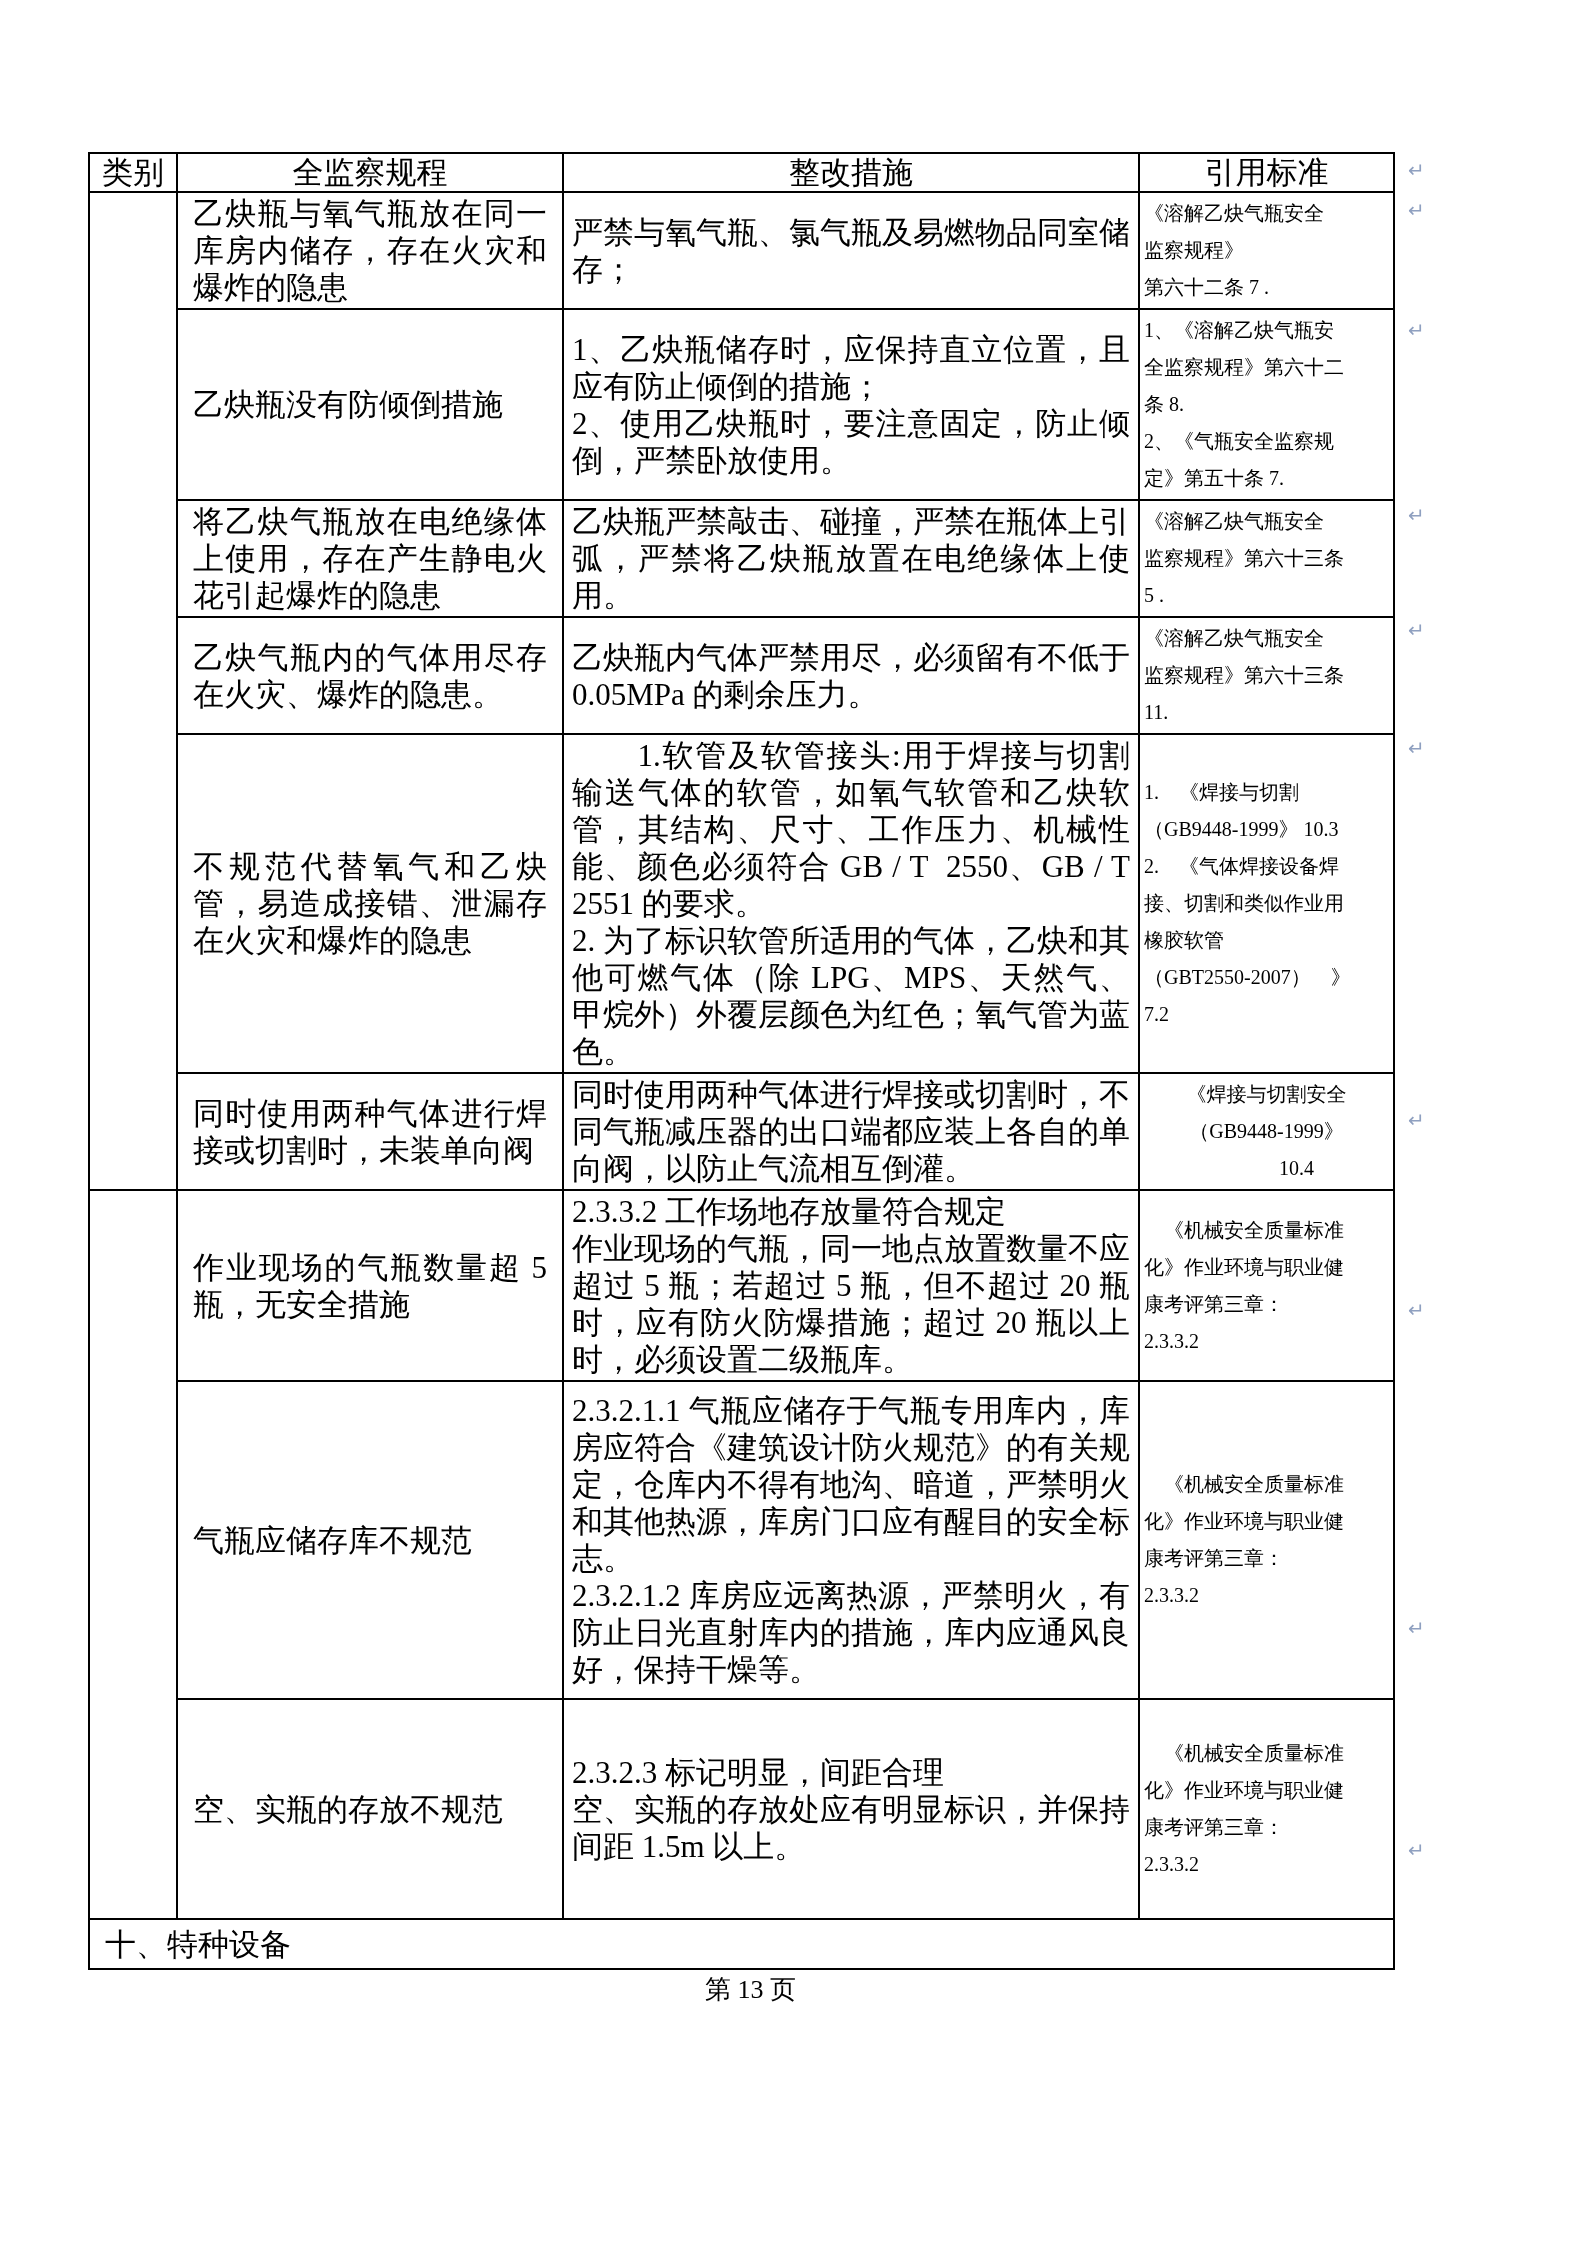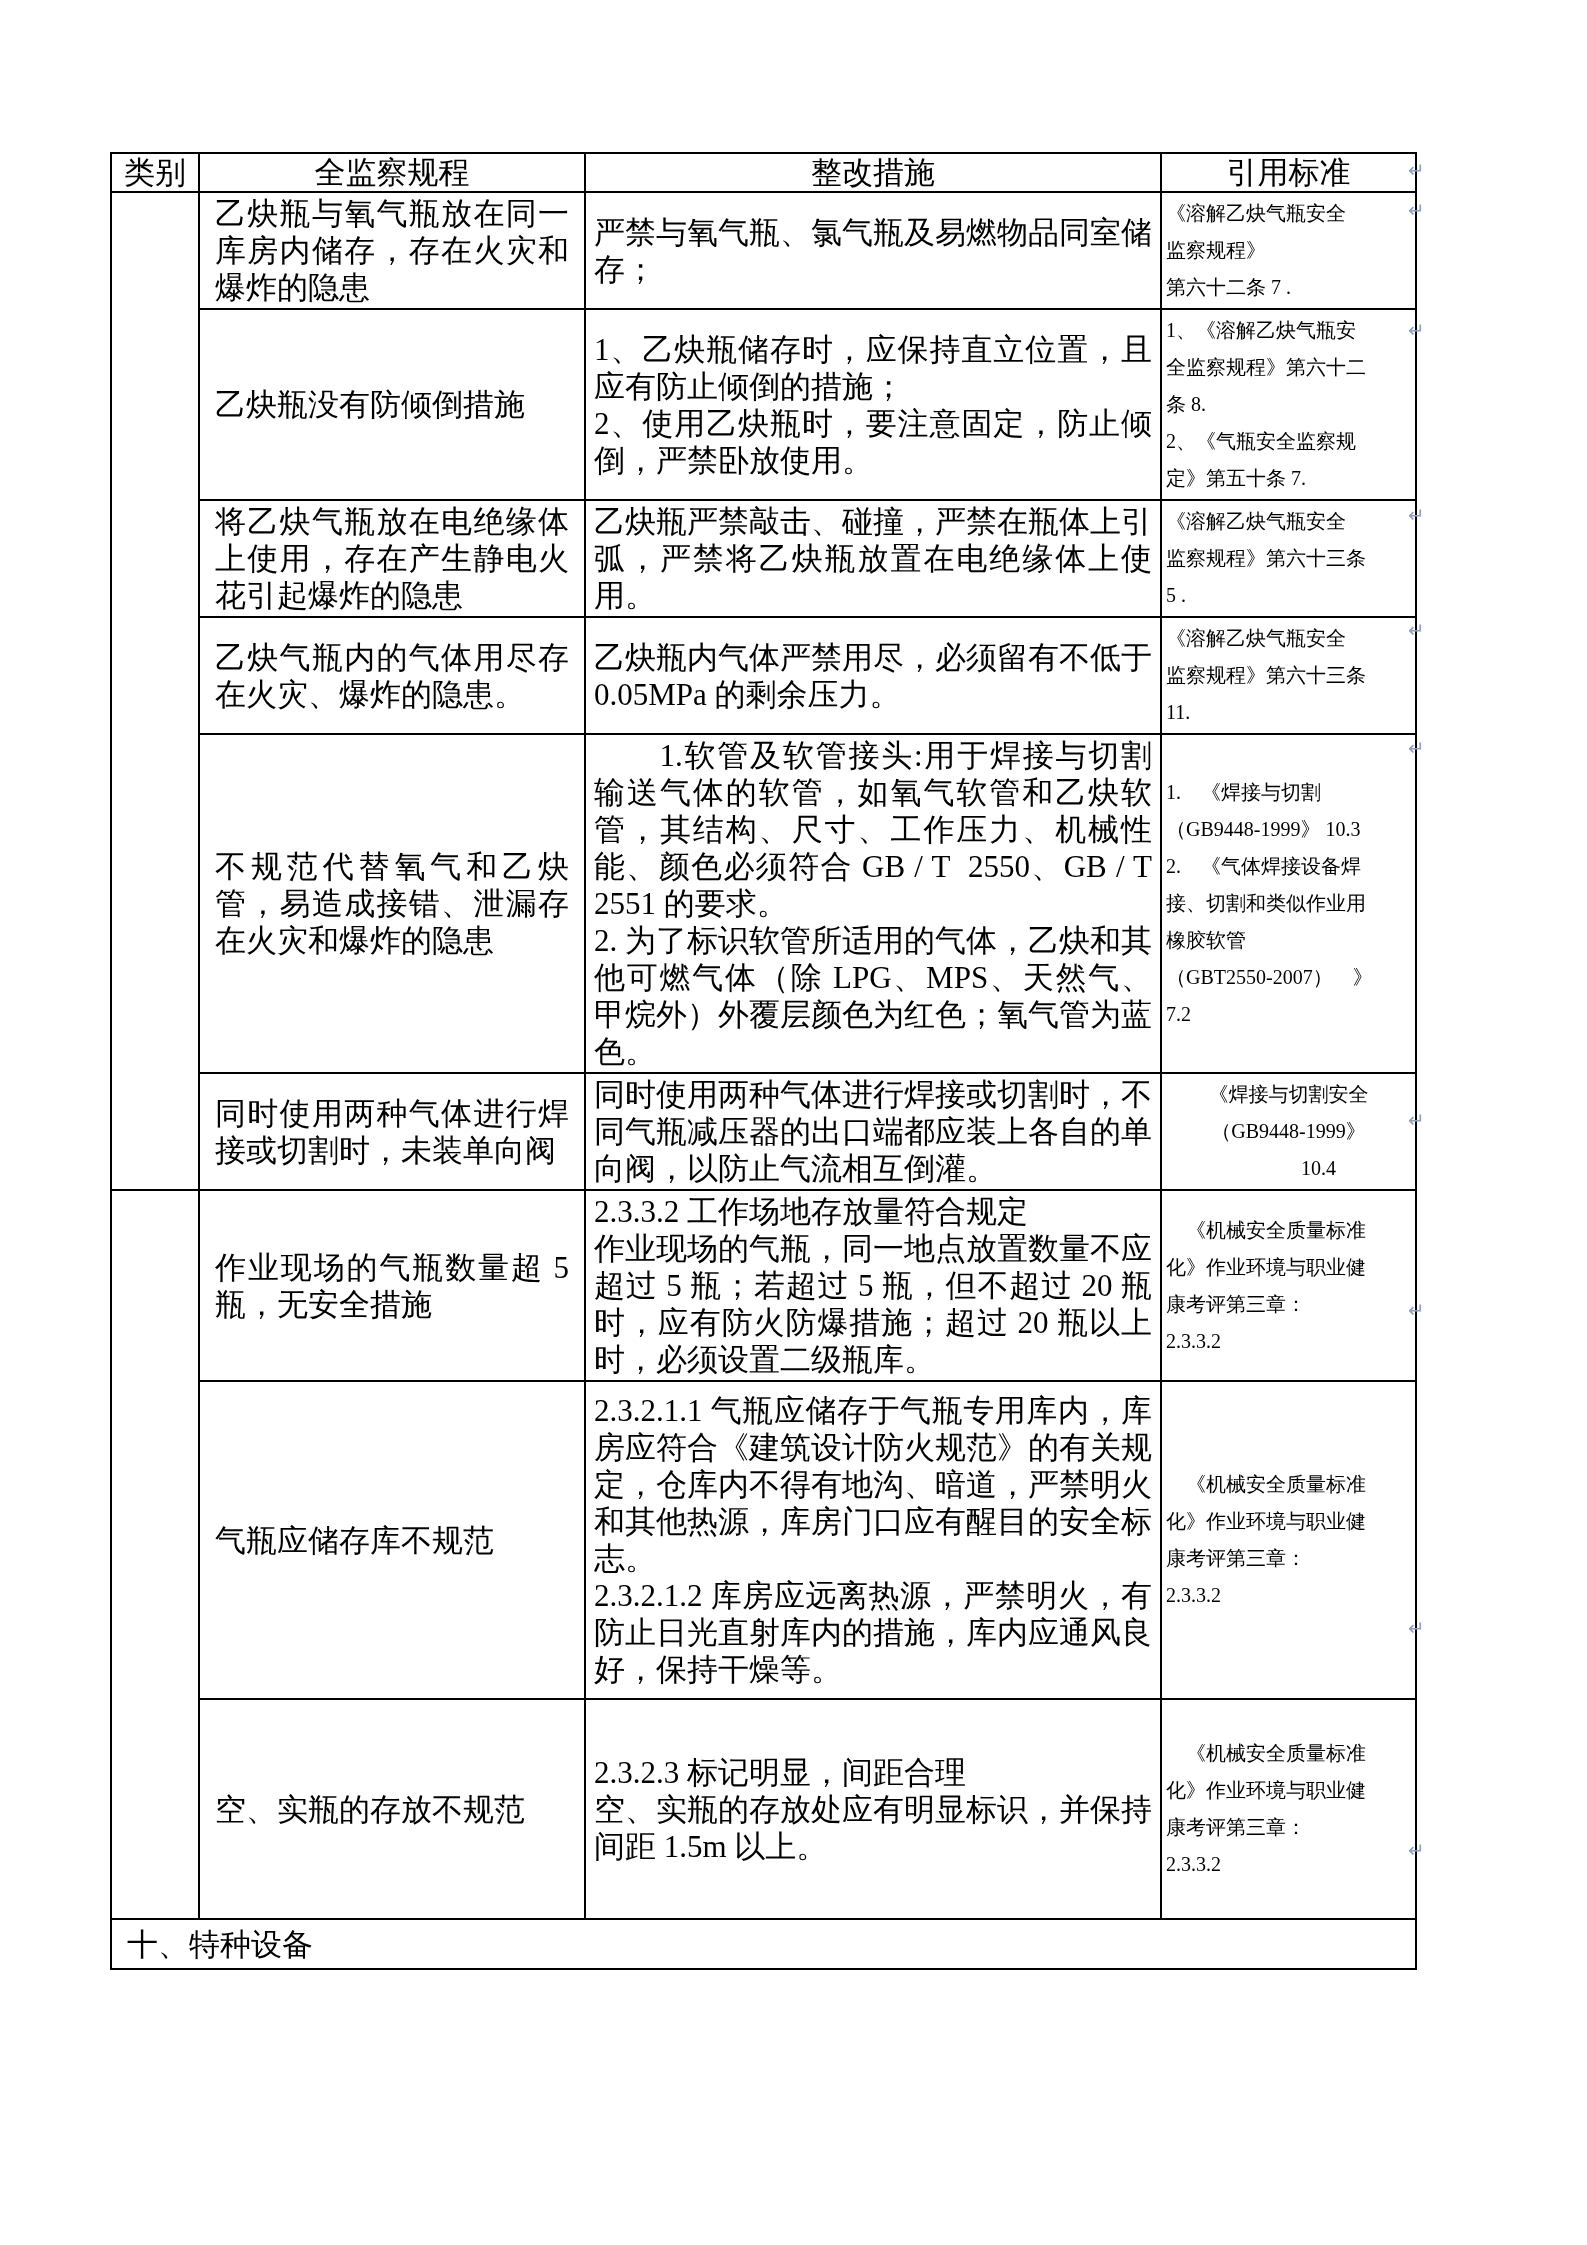--- a/index.html
+++ b/index.html
@@ -12,21 +12,21 @@
     width: 1587px;
     height: 2245px;
     margin: 0 auto;
     background: #ffffff;
     font-family: "Liberation Serif", "DejaVu Serif", serif;
     color: #000000;
     overflow: hidden;
   }
   table.doc-table {
     position: absolute;
-    left: 110px;
+    left: 88px;
     top: 152px;
     width: 1305px;
     border-collapse: collapse;
     table-layout: fixed;
     border-radius: 14px;
   }
   .doc-table td {
     border: 2px solid #000000;
     vertical-align: middle;
     padding: 2px 15px;
@@ -180,20 +180,21 @@
 康考评第三章：
 2.3.3.2</td>
       </tr>
 
       <tr style="height:50px">
         <td class="section-cell" colspan="4">十、特种设备</td>
       </tr>
     </tbody>
   </table>
 
+  <div class="page-footer">第 13 页</div>
 
   <div id="marks-layer">
       <span class="paragraph-mark" style="left: 1408px; top: 160px; color: rgb(143, 160, 192);">↵</span>
       <span class="paragraph-mark" style="left: 1408px; top: 200px; color: rgb(143, 160, 192);">↵</span>
       <span class="paragraph-mark" style="left: 1408px; top: 320px; color: rgb(143, 160, 192);">↵</span>
       <span class="paragraph-mark" style="left: 1408px; top: 505px; color: rgb(143, 160, 192);">↵</span>
       <span class="paragraph-mark" style="left: 1408px; top: 620px; color: rgb(143, 160, 192);">↵</span>
       <span class="paragraph-mark" style="left: 1408px; top: 738px; color: rgb(143, 160, 192);">↵</span>
       <span class="paragraph-mark" style="left: 1408px; top: 1110px; color: rgb(143, 160, 192);">↵</span>
       <span class="paragraph-mark" style="left: 1408px; top: 1300px; color: rgb(143, 160, 192);">↵</span>

